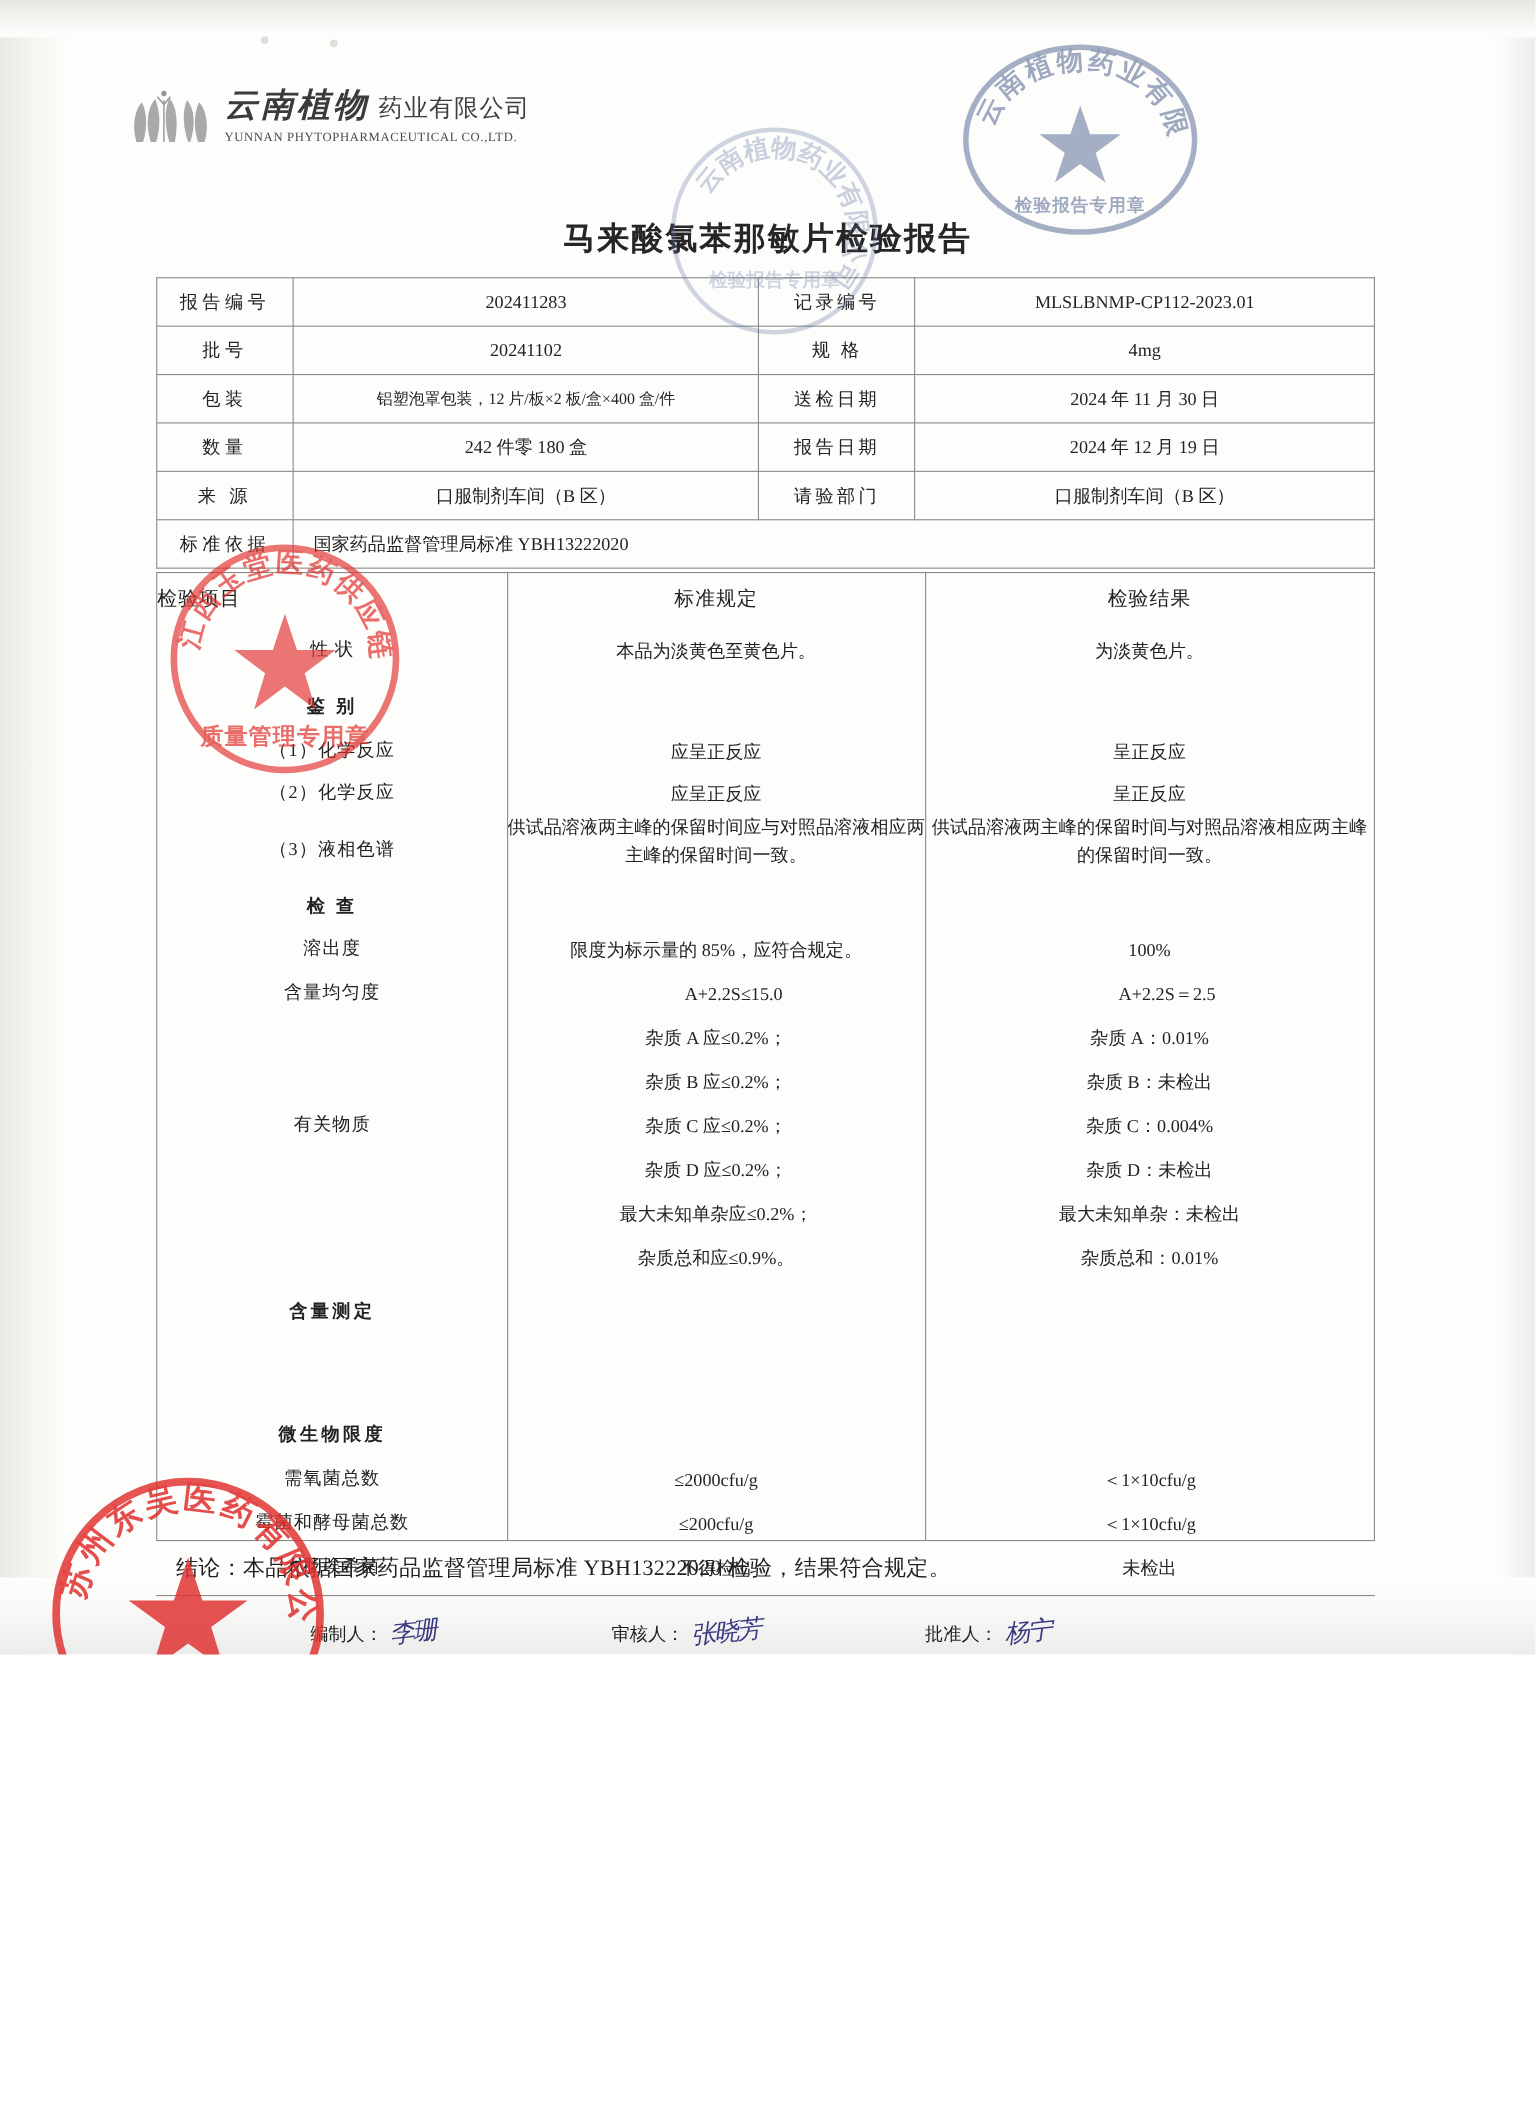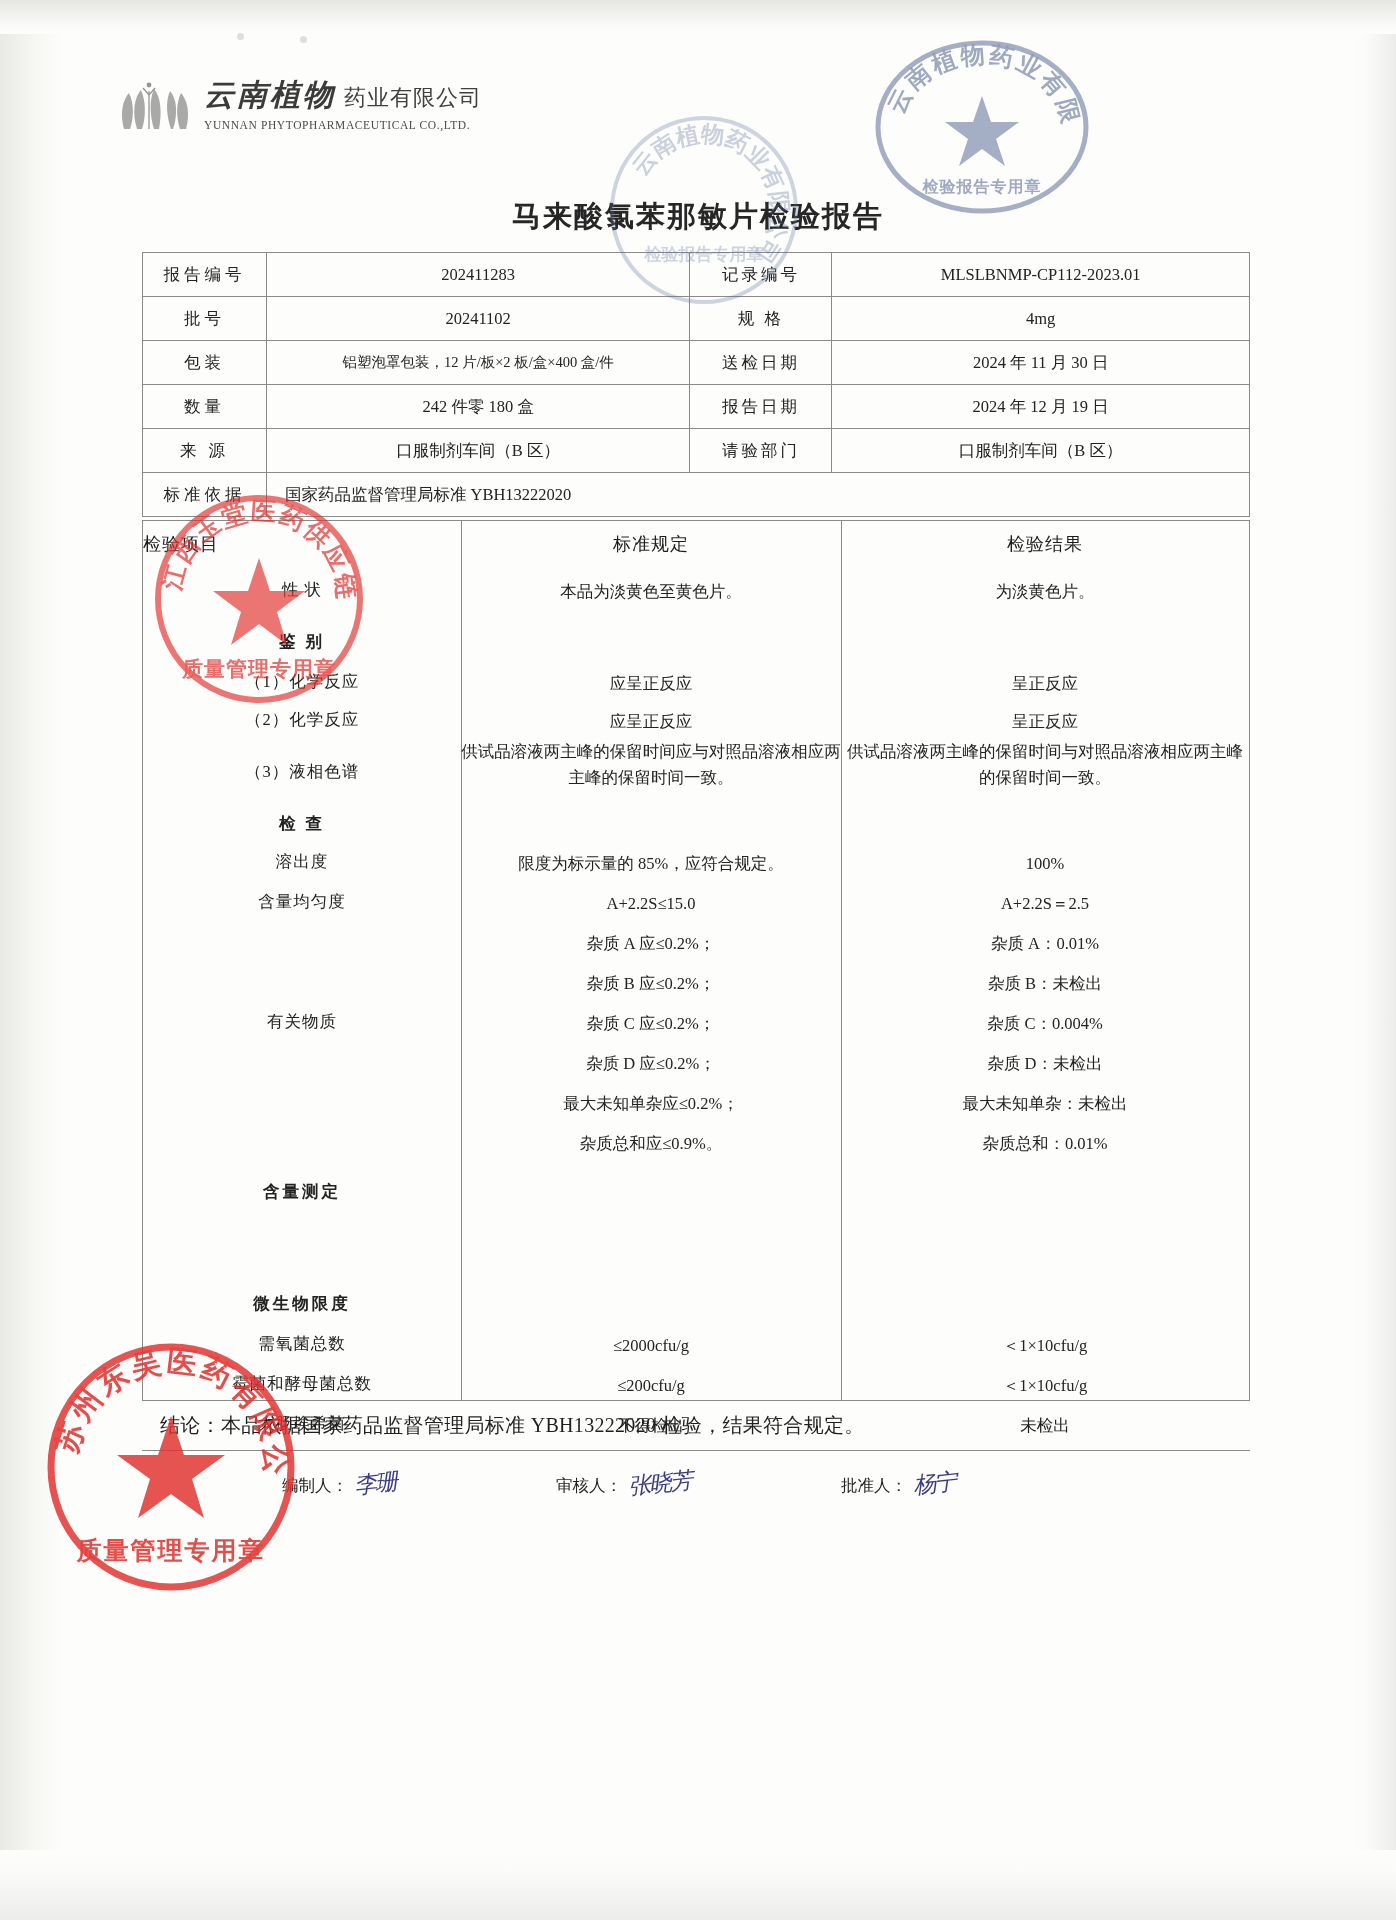--- a/index.html
+++ b/index.html
@@ -3,21 +3,21 @@
 <meta charset="utf-8">
 <style>
   * { box-sizing: border-box; margin: 0; padding: 0; }
   html, body {
     width: 1396px; height: 1920px;
     background: #ffffff;
     font-family: "Liberation Serif", "DejaVu Serif", serif;
   }
   .page {
     position: relative;
-    width: 1396px; height: 1920px;
+    width: 1396px; height: 1504px;
     background: #fdfdfb;
     overflow: hidden;
   }
   
   .scan-edge-left {
     position: absolute; left: 0; top: 0; width: 62px; height: 1920px;
     background: linear-gradient(to right, #e9e9e5 0%, #f6f6f3 55%, #fdfdfb 100%);
   }
   .scan-edge-right {
     position: absolute; right: 0; top: 0; width: 42px; height: 1920px;
@@ -279,21 +279,21 @@
     <div class="rrow" style="top:292px;">
       <div class="c1 sec-title">检 查</div>
       <div class="c2"></div>
       <div class="c3"></div>
     </div>
     <div class="rrow" style="top:330px;">
       <div class="c1 item">溶出度</div>
       <div class="c2">限度为标示量的 85%，应符合规定。</div>
       <div class="c3">100%</div>
     </div>
-    <div class="rrow" style="top:370px;">
+    <div class="rrow" style="top:370px;gap:16px;">
       <div class="c1 item">含量均匀度</div>
       <div class="c2">A+2.2S≤15.0</div>
       <div class="c3">A+2.2S＝2.5</div>
     </div>
 
     <div class="rrow" style="top:410px;">
       <div class="c1"></div>
       <div class="c2">杂质 A 应≤0.2%；</div>
       <div class="c3">杂质 A：0.01%</div>
     </div>

